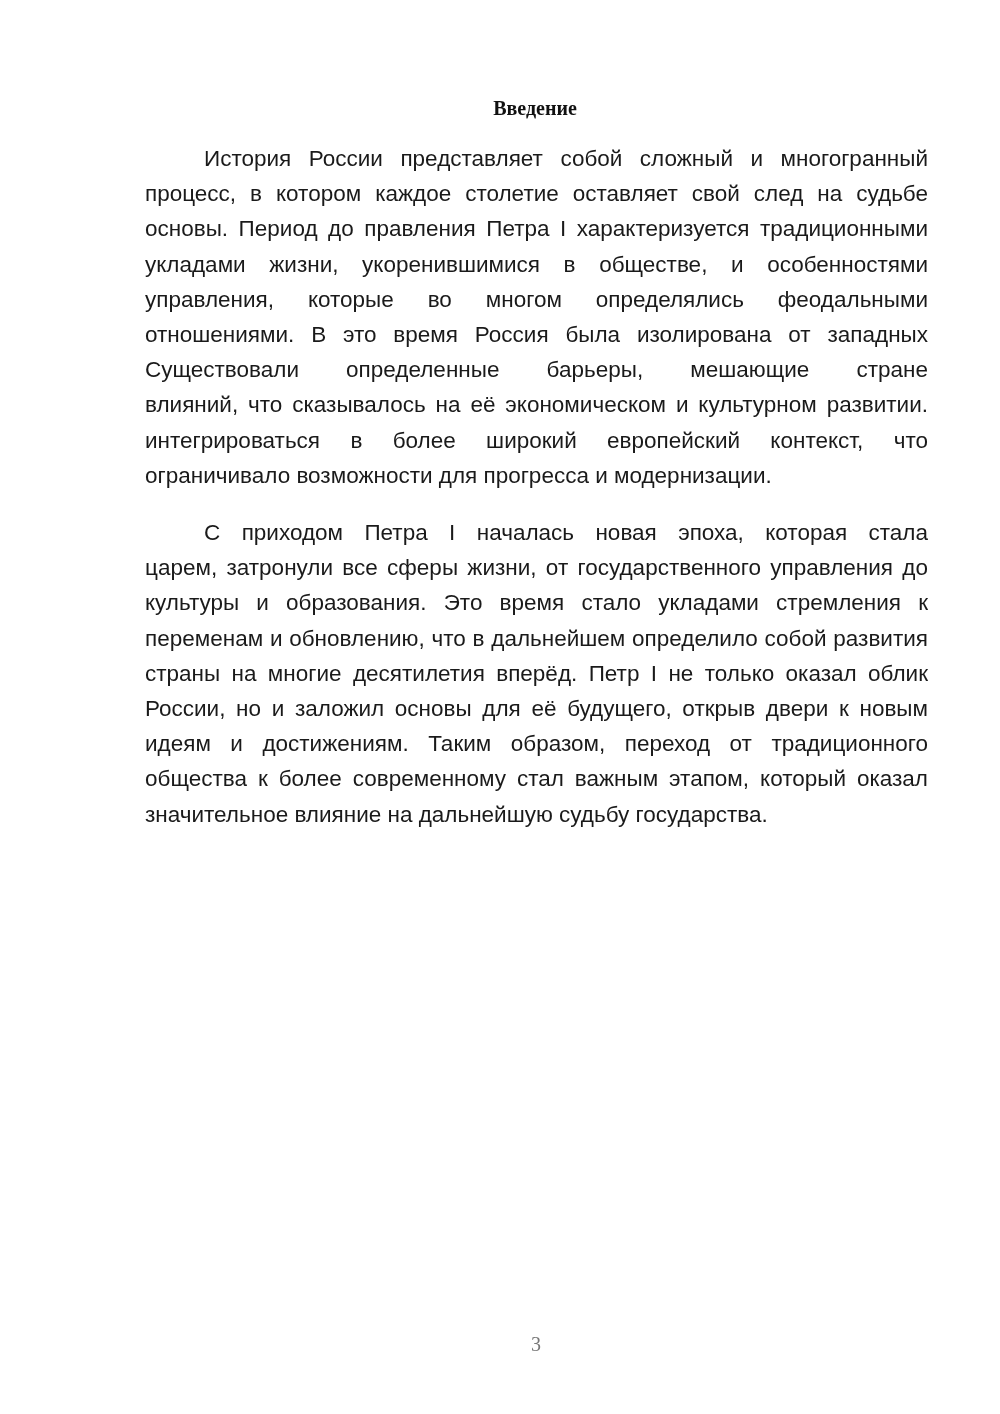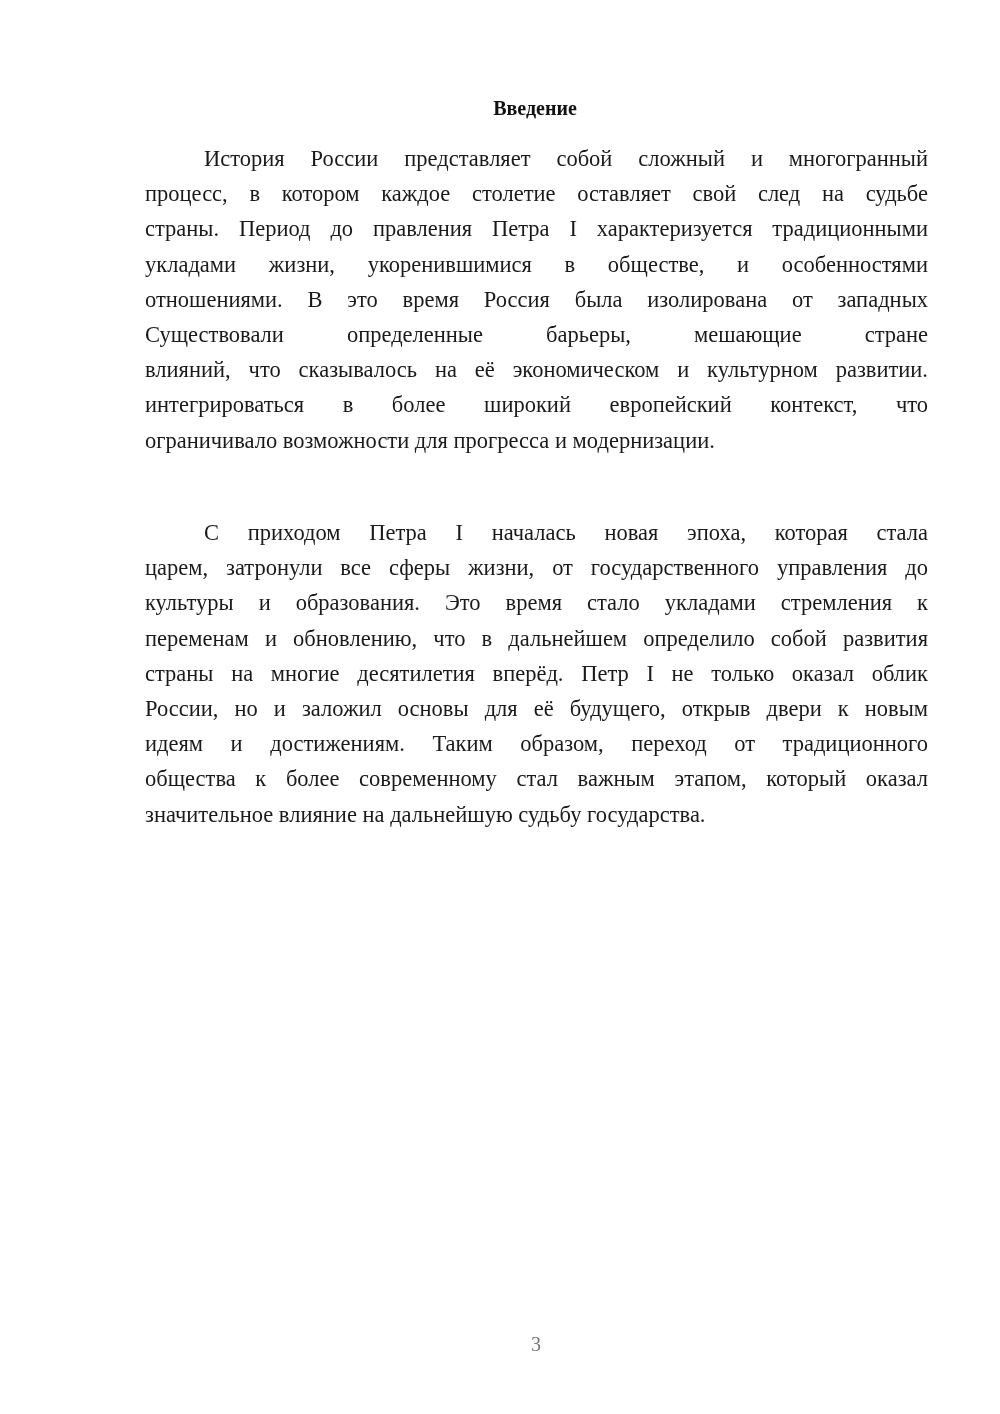--- a/index.html
+++ b/index.html
@@ -5,42 +5,43 @@
     html, body { margin: 0; padding: 0; background: #ffffff; }
     body { width: 1000px; height: 1414px; position: relative; overflow: hidden; }
     .page { position: absolute; left: 0; top: 0; width: 992px; height: 1414px; background: #ffffff; }
     .title {
       position: absolute; left: 0; width: 1000px; top: 97px;
       text-align: center; font-family: "Liberation Serif", serif;
       font-weight: bold; font-size: 20px; color: #111; padding-left: 70px; box-sizing: border-box;
     }
     .para { position: absolute; left: 145px; width: 783px; }
     .line {
-      font-family: Liberation Serif, serif; font-size: 22.5px; color: #1a1a1a;
+      font-family: Liberation Sans, sans-serif; font-size: 22.5px; color: #1a1a1a;
       height: 35.2px; line-height: 35.2px; white-space: nowrap;
       text-align: justify; text-align-last: justify; overflow: hidden;
     }
     .line.first { padding-left: 59px; }
     .line.last { text-align-last: left; }
     .pagenum {
       position: absolute; left: 0; width: 1000px; top: 1333px; text-align: center;
       font-family: "Liberation Serif", serif; font-size: 20px; color: #777; padding-left: 72px; box-sizing: border-box;
     }
   </style>
 </head>
 <body>
 
 <div class="page">
   <div class="title">Введение</div>
 
   <div class="para" style="top:141px;">
     <div class="line first">История России представляет собой сложный и многогранный</div>
     <div class="line">процесс, в котором каждое столетие оставляет свой след на судьбе</div>
-    <div class="line">страны. Период до правления Петра I характеризуется традиционными</div>
+    <div class="line">основы. Период до правления Петра I характеризуется традиционными</div>
     <div class="line">укладами жизни, укоренившимися в обществе, и особенностями</div>
+    <div class="line">управления, которые во многом определялись феодальными</div>
     <div class="line">отношениями. В это время Россия была изолирована от западных</div>
     <div class="line">Существовали определенные барьеры, мешающие стране</div>
     <div class="line">влияний, что сказывалось на её экономическом и культурном развитии.</div>
     <div class="line">интегрироваться в более широкий европейский контекст, что</div>
     <div class="line last">ограничивало возможности для прогресса и модернизации.</div>
   </div>
 
   <div class="para" style="top:515px;">
     <div class="line first">С приходом Петра I началась новая эпоха, которая стала</div>
     <div class="line">царем, затронули все сферы жизни, от государственного управления до</div>

